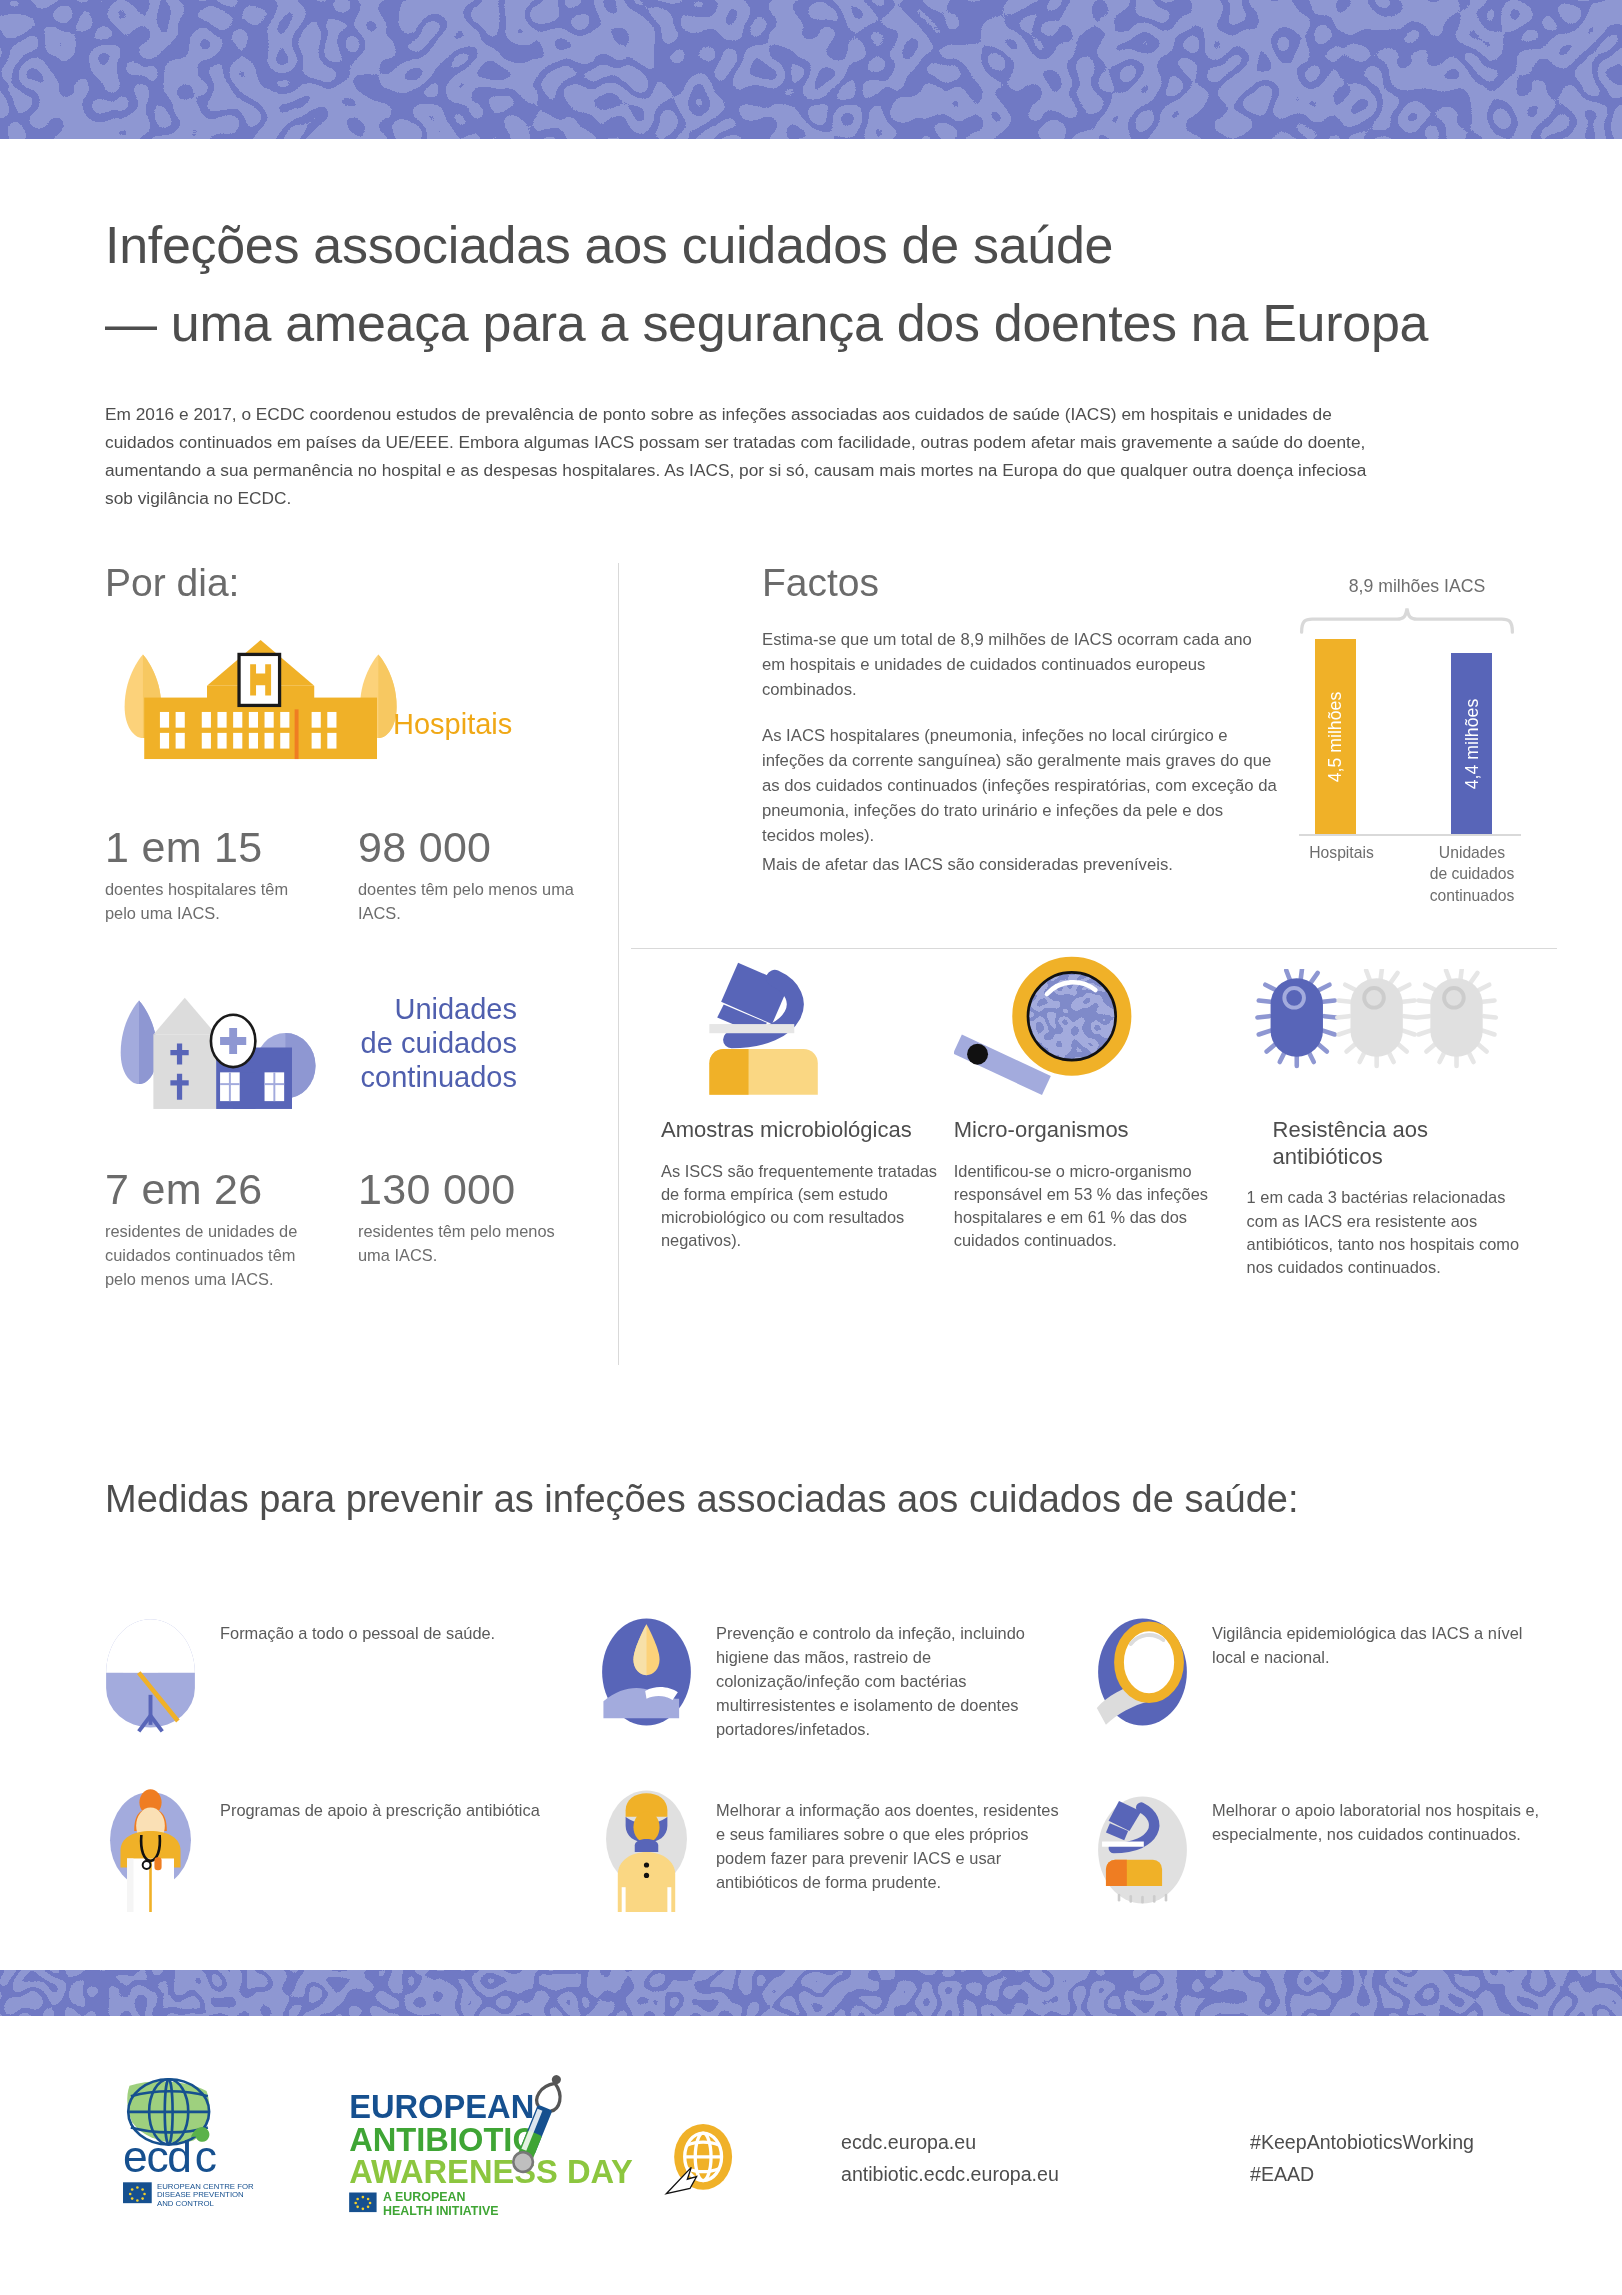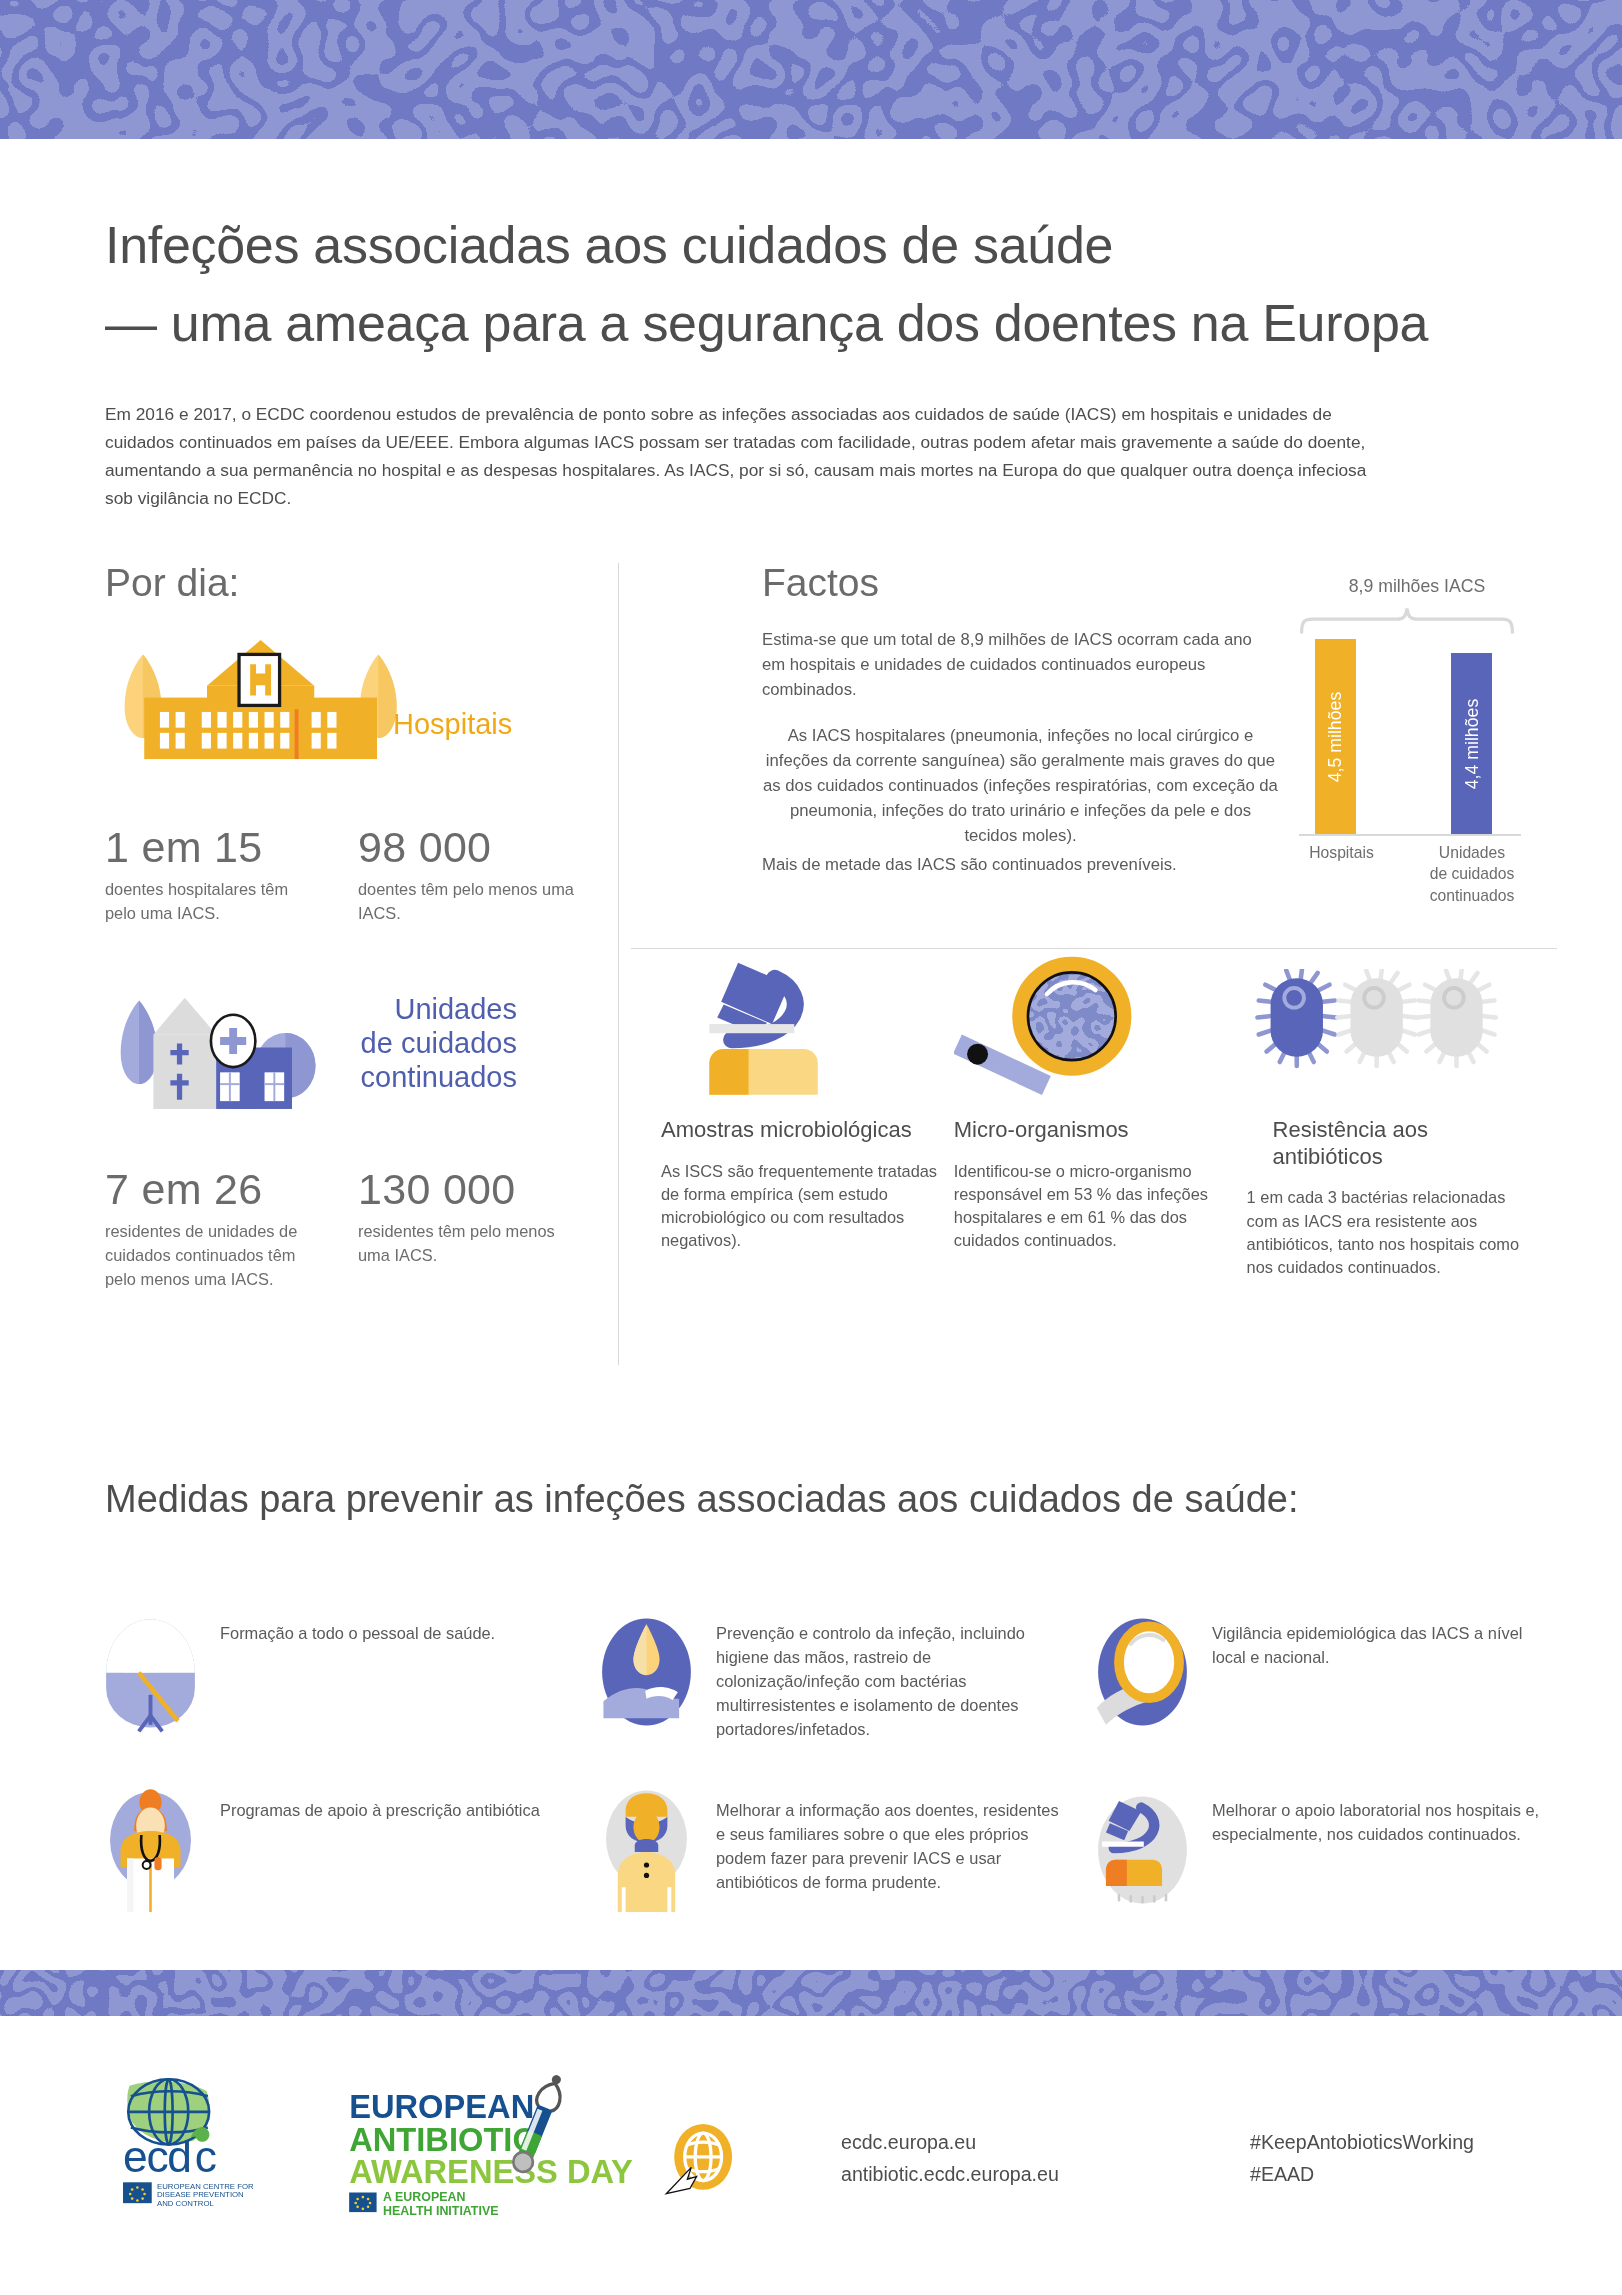--- a/index.html
+++ b/index.html
@@ -261,22 +261,22 @@
         <div class="stat-num">130 000</div>
         <div class="stat-txt">residentes têm pelo menos uma IACS.</div>
       </div>
     </div>
   </div>
 
   <div id="mid-col">
     <div class="section-head">Factos</div>
     <div id="facts-body">
       <p>Estima-se que um total de 8,9 milhões de IACS ocorram cada ano em hospitais e unidades de cuidados continuados europeus combinados.</p>
-      <p style="margin-bottom:3.9px;text-align:center;">As IACS hospitalares (pneumonia, infeções no local cirúrgico e infeções da corrente sanguínea) são geralmente mais graves do que as dos cuidados continuados (infeções respiratórias, com exceção da pneumonia, infeções do trato urinário e infeções da pele e dos tecidos moles).</p>
-      <p>Mais de metade das IACS são continuados preveníveis.</p>
+      <p style="margin-bottom:3.9px;">As IACS hospitalares (pneumonia, infeções no local cirúrgico e infeções da corrente sanguínea) são geralmente mais graves do que as dos cuidados continuados (infeções respiratórias, com exceção da pneumonia, infeções do trato urinário e infeções da pele e dos tecidos moles).</p>
+      <p>Mais de afetar das IACS são consideradas preveníveis.</p>
     </div>
   </div>
 
   <div id="chart">
     <div id="chart-total">8,9 milhões IACS</div>
     <svg id="brace" viewBox="0 0 330 42" xmlns="http://www.w3.org/2000/svg">
       <path d="M4 40 C4 22 10 20 20 20 L150 20 C160 20 163 16 165 4 C167 16 170 20 180 20 L310 20 C320 20 326 22 326 40" fill="none" stroke="#d9d9d9" stroke-width="5" stroke-linecap="round"></path>
     </svg>
     <div id="bars">
       <div class="bar" id="bar-hosp">

